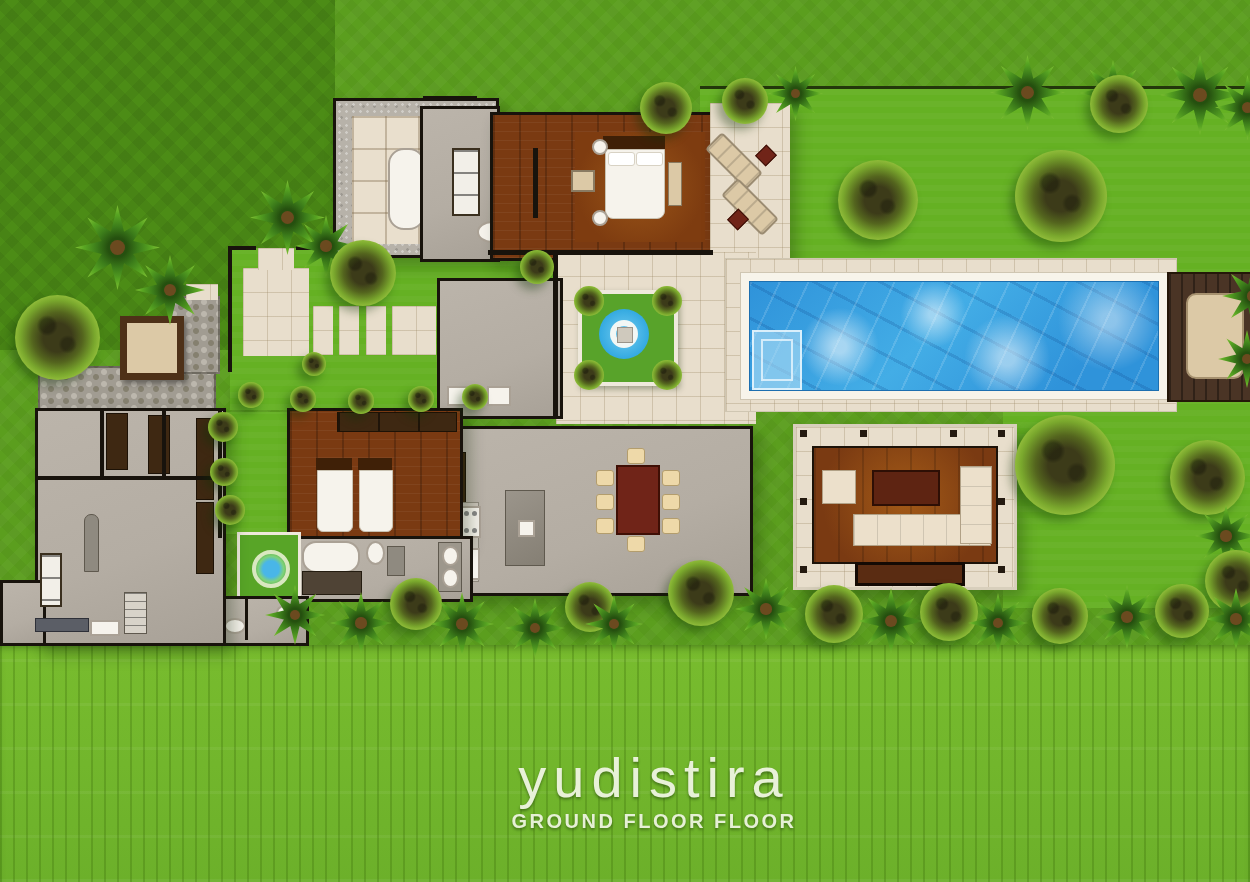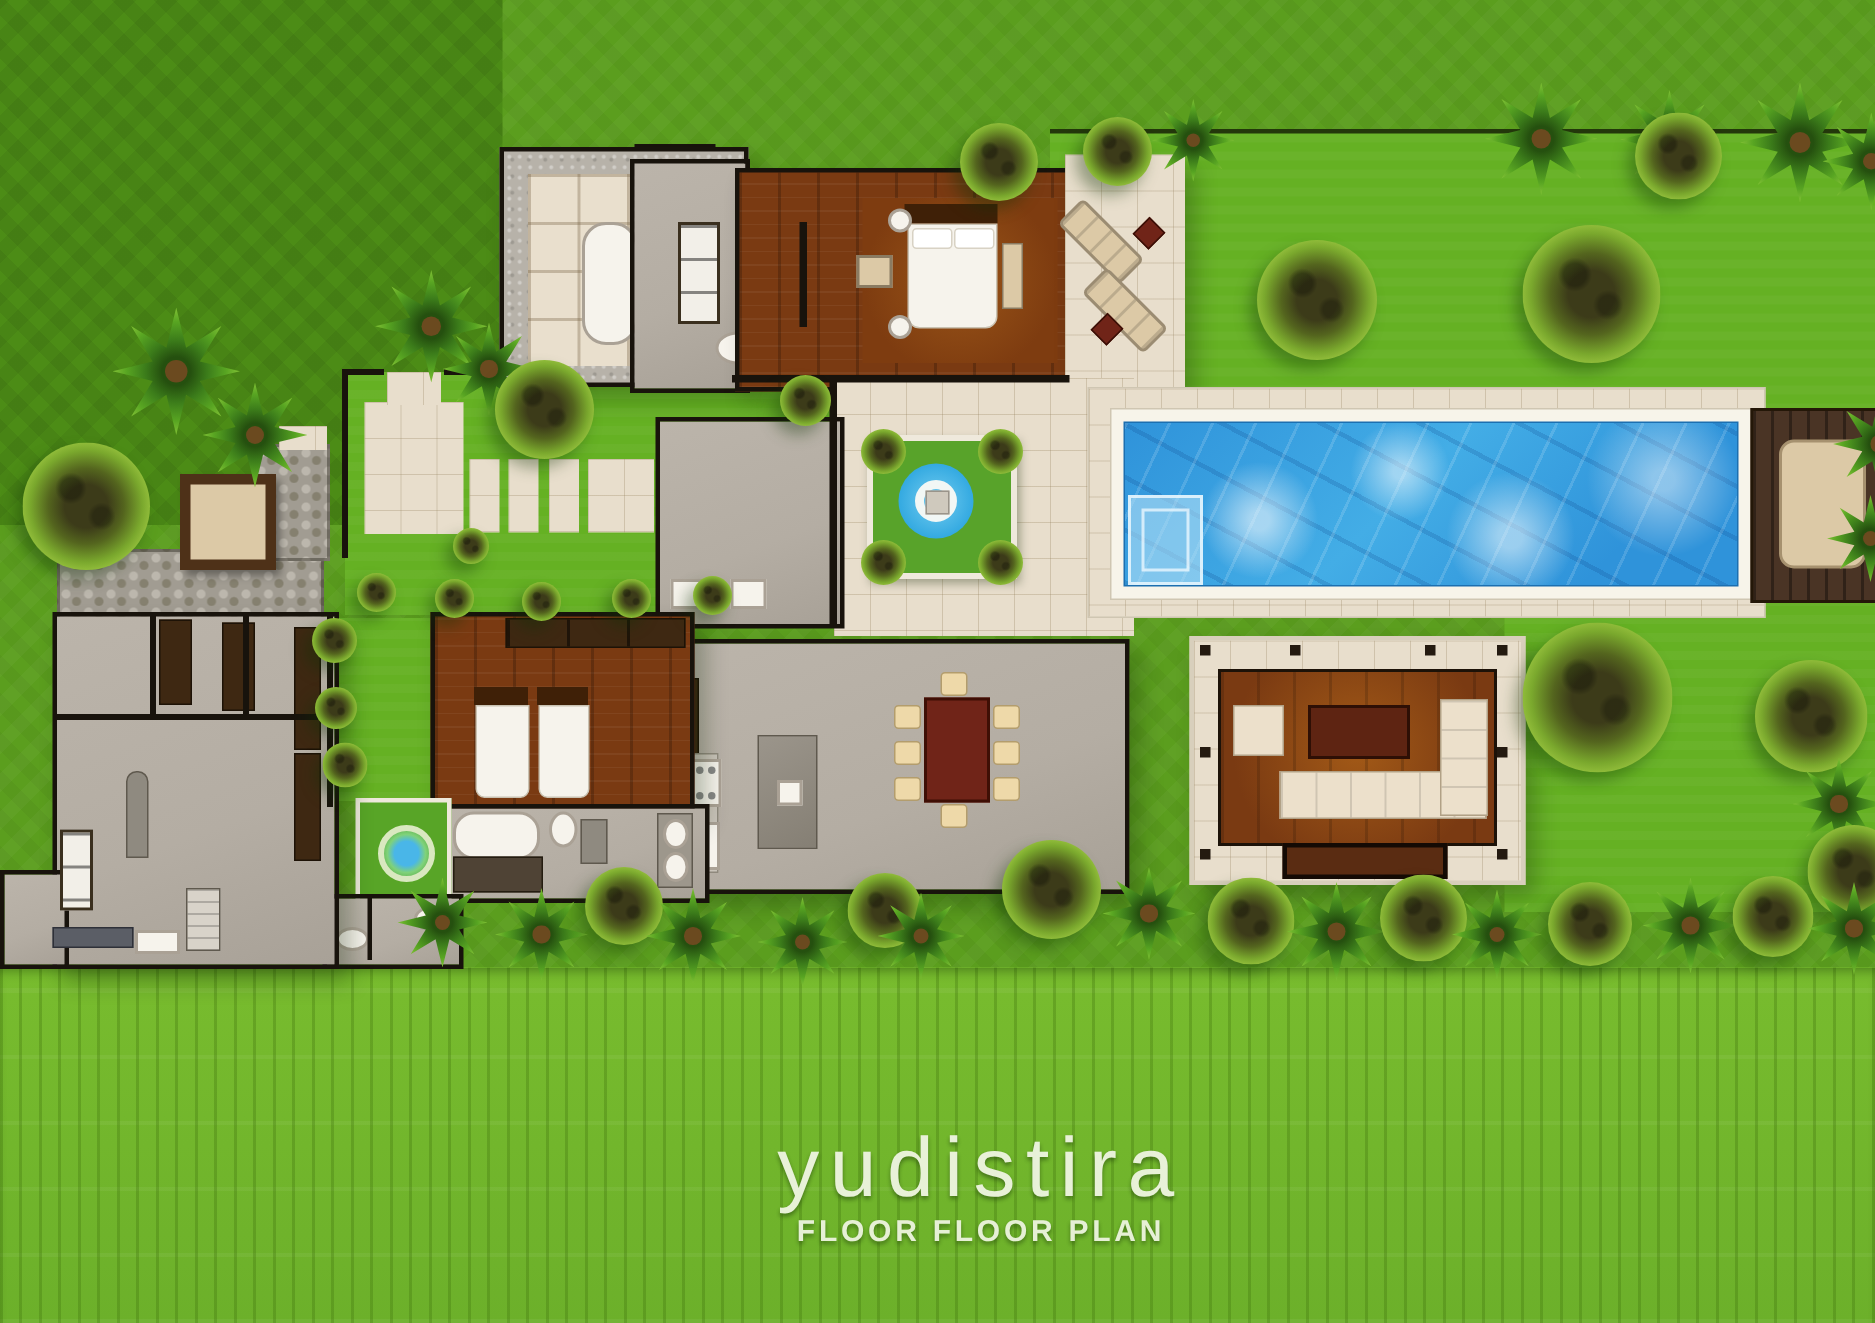--- a/index.html
+++ b/index.html
@@ -319,16 +319,16 @@
   <div class="p" style="left:858px;top:588px;width:66px;height:66px"></div>
   <div class="s" style="left:920px;top:583px;width:58px;height:58px"></div>
   <div class="p" style="left:968px;top:593px;width:60px;height:60px"></div>
   <div class="s" style="left:1032px;top:588px;width:56px;height:56px"></div>
   <div class="p" style="left:1095px;top:585px;width:64px;height:64px"></div>
   <div class="s" style="left:1155px;top:584px;width:54px;height:54px"></div>
   <div class="p" style="left:1205px;top:588px;width:62px;height:62px"></div>
 
   <div class="abs logo">
     <div class="logo-title">yudistira</div>
-    <div class="logo-sub">FLOOR FLOOR PLAN</div>
+    <div class="logo-sub">GROUND FLOOR FLOOR</div>
   </div>
 
 </div>
 
 </body></html>

